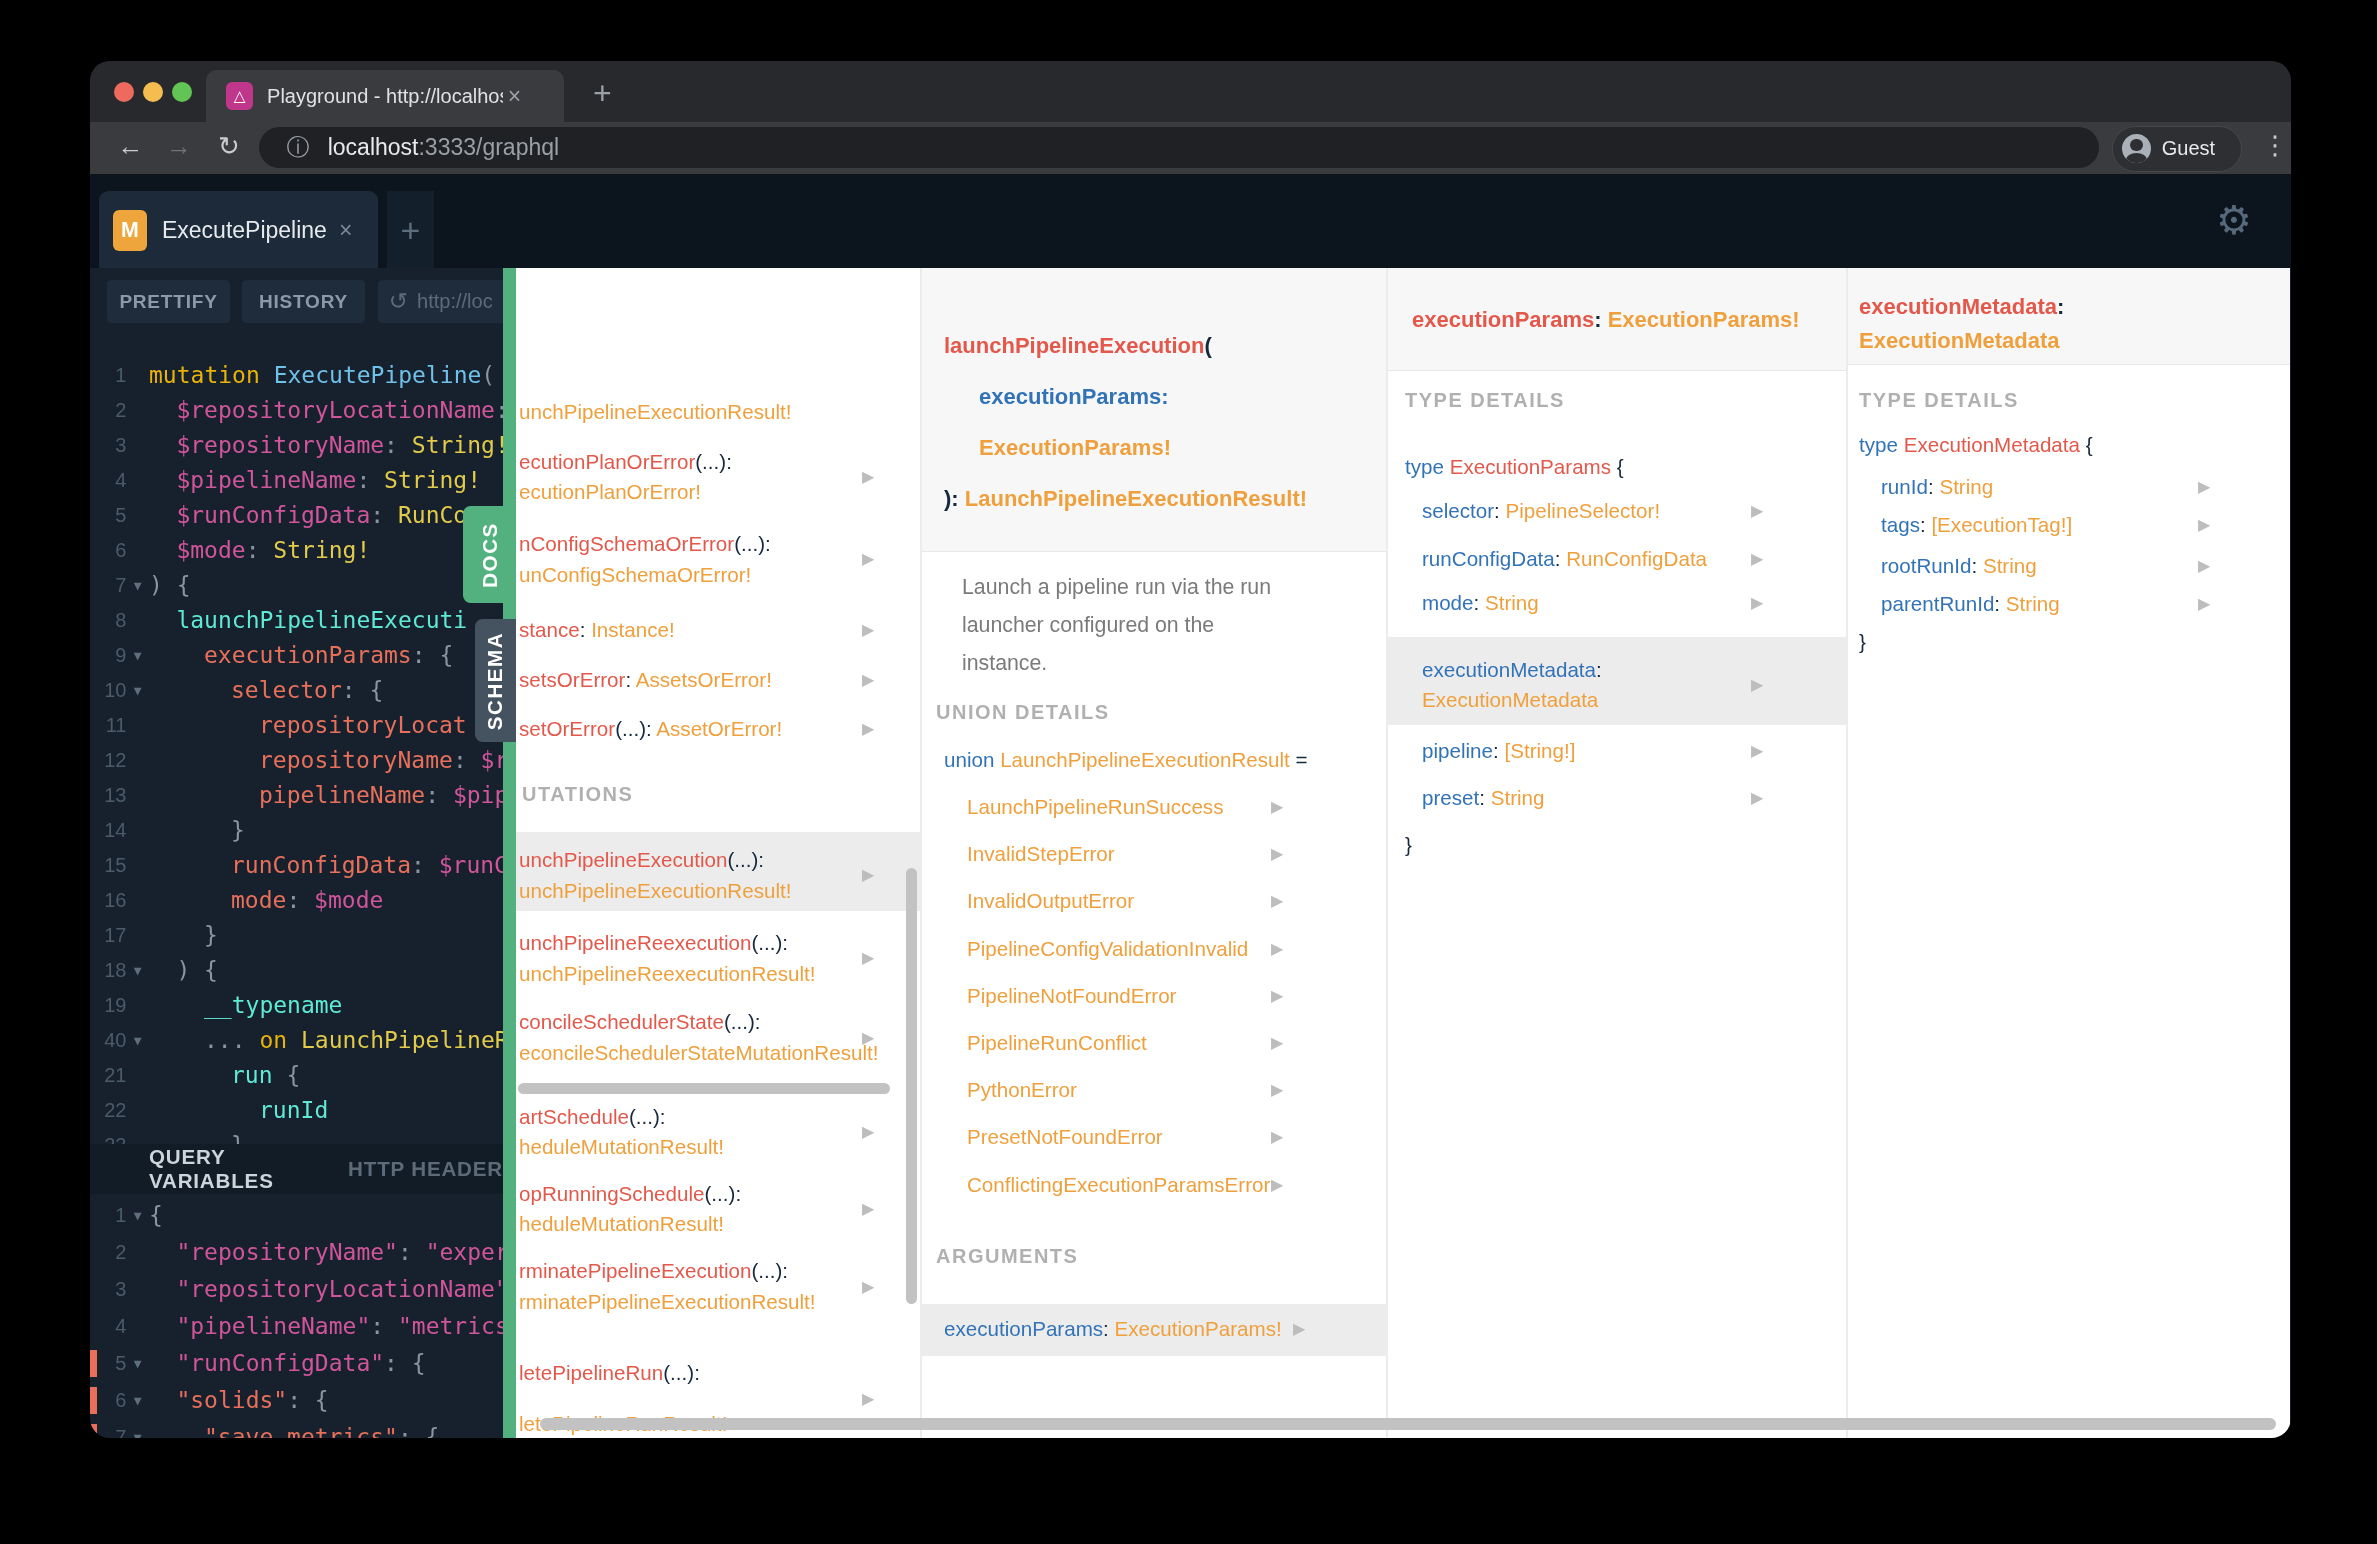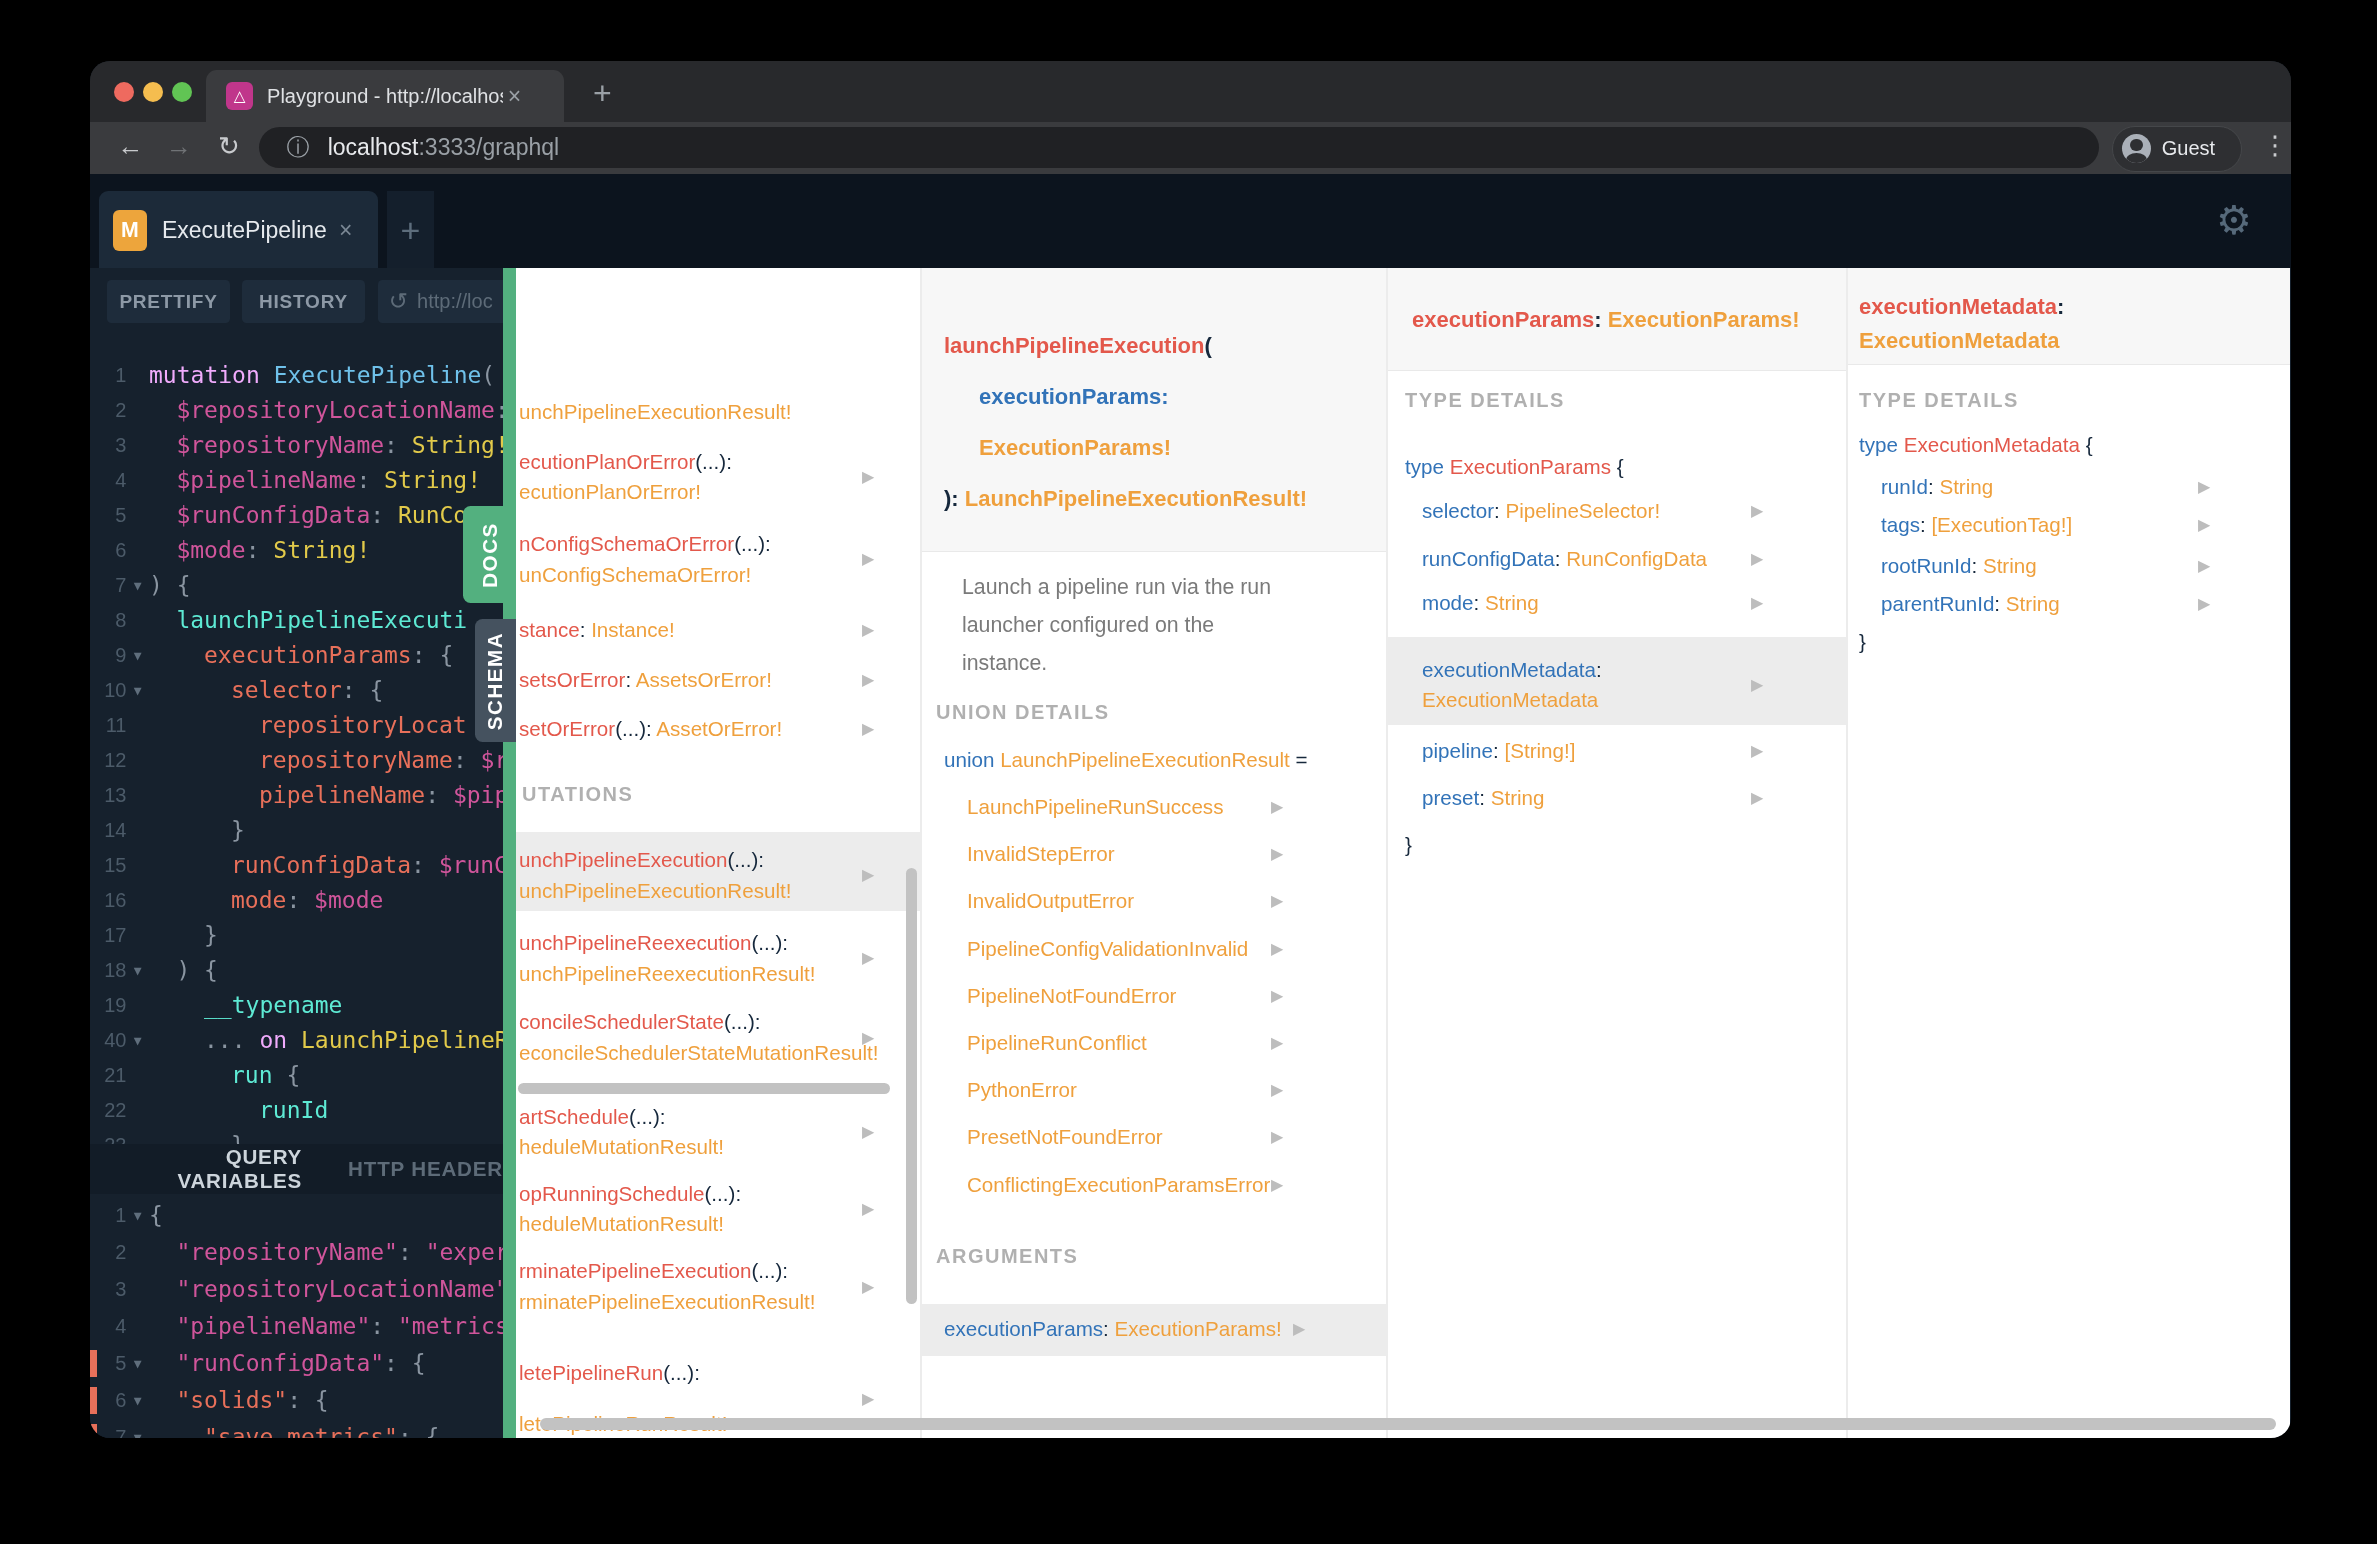--- a/index.html
+++ b/index.html
@@ -52,27 +52,27 @@
   .ed-url{position:absolute;left:288px;top:12.2px;width:152px;height:43px;background:#1e2c3b;border-radius:4.6px;
           display:flex;align-items:center;color:#5d6b78;font-size:20px;}
   #code-area{position:absolute;left:0;top:61px;width:413px;height:815px;overflow:hidden;padding-top:46px;box-sizing:border-box;}
   #code-area .ln-wrap{margin-top:-17.5px;}
   .codeline{display:flex;height:35px;line-height:35px;font-family:"DejaVu Sans Mono",monospace;font-size:23px;white-space:pre;}
   .gutter{width:59px;flex:0 0 59px;display:flex;}
   .gutter .num{width:37px;text-align:right;color:#4c5b69;font-size:20px;font-family:"Liberation Sans",sans-serif;}
   .gutter .fold{width:23px;text-align:center;color:#5f6e7c;font-size:13px;}
   .vars-codeline{height:37px;line-height:37px;}
   .qv-bar{position:absolute;left:0;top:876px;width:413px;height:50px;background:#121c27;display:flex;align-items:center;}
-  .qv-label{margin-left:59px;color:#cdd5dc;font-size:20.6px;font-weight:bold;letter-spacing:0.8px;text-align:right;}
+  .qv-label{margin-left:59px;color:#cdd5dc;font-size:20.6px;font-weight:bold;letter-spacing:0.8px;}
   .hh-label{margin-left:46px;color:#5d6b78;font-size:20.6px;font-weight:bold;letter-spacing:0.8px;white-space:nowrap;}
   #vars-area{position:absolute;left:0;top:926px;width:413px;height:244px;overflow:hidden;padding-top:3px;box-sizing:border-box;}
   .marker{position:absolute;left:0;width:6.9px;height:27.4px;background:#e8705a;}
 
   
-  .c-kw{color:#f0abfc}.c-def{color:#6fc1ea}.c-var{color:#d0559b}.c-atom{color:#e2ca4a}
+  .c-kw{color:#eab308}.c-def{color:#6fc1ea}.c-var{color:#d0559b}.c-atom{color:#e2ca4a}
   .c-prop{color:#5eead4}.c-attr{color:#e8705a}.c-pun{color:#8a95a1}
   
   .c-r{color:#e3584b}.c-o{color:#efa03d}.c-b{color:#3273b8}.c-d{color:#16283c}
 
   
   .divider{position:absolute;left:413px;top:207px;width:13.7px;height:1170px;background:#53b07f;}
   .side-tab{position:absolute;display:flex;align-items:center;justify-content:center;
             color:#fff;font-weight:bold;font-size:20.6px;letter-spacing:1.5px;border-radius:7.6px 0 0 7.6px;}
   .side-tab span{transform:rotate(-90deg);white-space:nowrap;}
   #docs-tab{left:373px;top:445px;width:53px;height:97px;background:#53b07f;}

